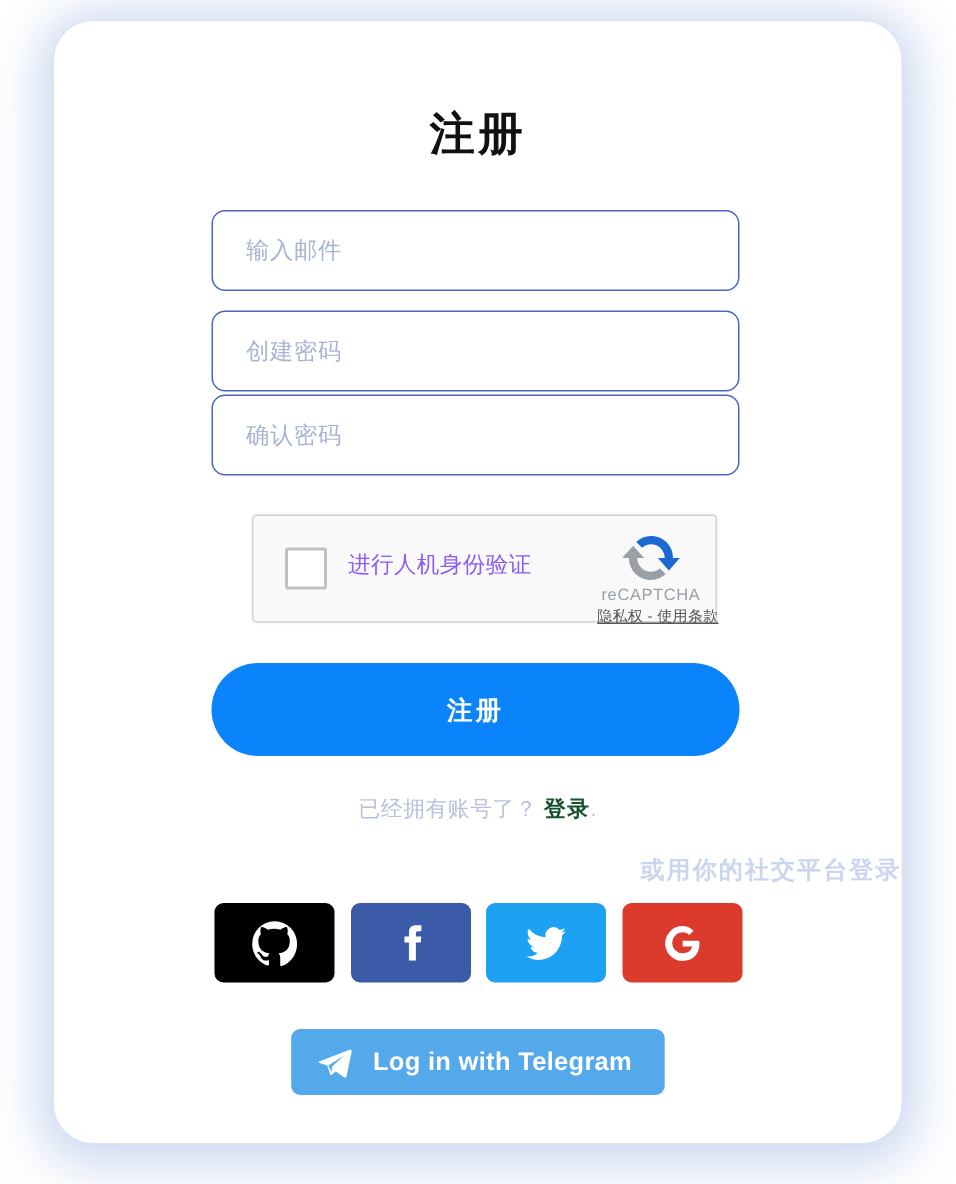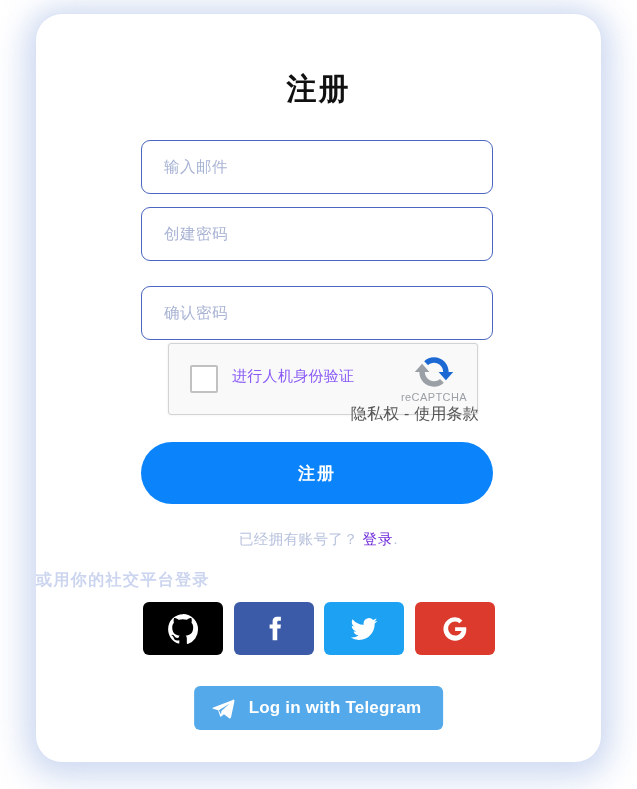--- a/index.html
+++ b/index.html
@@ -70,21 +70,21 @@
     display: flex;
     align-items: center;
     padding: 0 22px;
     font-size: 15.5px;
     color: #a9b4d4;
     letter-spacing: 0.5px;
     cursor: text;
   }
   .field.email  { top: 126px; }
   .field.pass   { top: 193px; }
-  .field.pass2  { top: 272px; }
+  .field.pass2  { top: 249px; }
 
   
   .recaptcha {
     position: absolute;
     left: 132px;
     top: 329px;
     width: 310px;
     height: 72px;
     background: #f9f9f9;
     border: 1px solid #d3d3d3;
@@ -130,23 +130,24 @@
     font-size: 11px;
     color: #9aa0a6;
     letter-spacing: 0.4px;
     margin-top: -3px;
   }
   .rc-terms {
     position: absolute;
     right: -2px;
     top: 60px;
     white-space: nowrap;
-    font-size: 16px;
+    font-size: 10px;
     color: #555555;
     letter-spacing: 0.2px;
+    text-decoration: underline;
   }
 
   
   .submit-btn {
     position: absolute;
     left: 105px;
     top: 428px;
     width: 352px;
     height: 62px;
     background: #0b83fb;
@@ -165,35 +166,35 @@
     position: absolute;
     top: 516px;
     left: 0;
     width: 100%;
     text-align: center;
     font-size: 14.5px;
     color: #b7c1dd;
     letter-spacing: 0.4px;
   }
   .login-link {
-    color: #6d28d9;
-    font-weight: normal;
+    color: #14532d;
+    font-weight: bold;
     text-decoration: none;
     cursor: pointer;
     letter-spacing: 1px;
   }
   .login-dot { color: #b7c1dd; }
 
   
   .social-heading {
     position: absolute;
     top: 556px;
     left: 0;
     width: 100%;
-    text-align: left;
+    text-align: right;
     font-size: 16px;
     font-weight: bold;
     color: #ccd5ef;
     letter-spacing: 1.4px;
   }
 
   
   .social-row {
     position: absolute;
     top: 588px;

